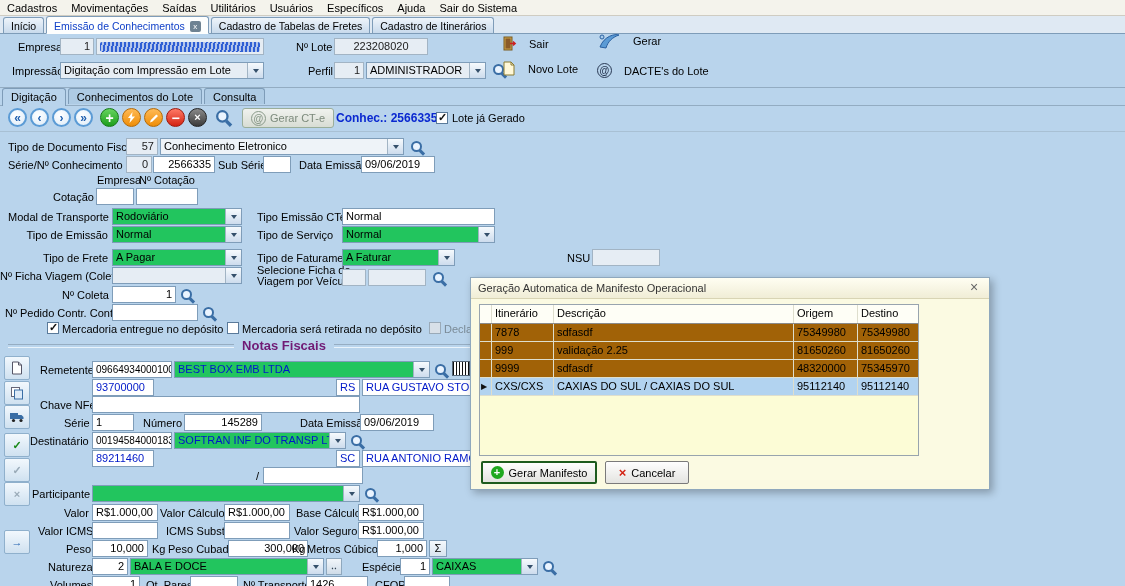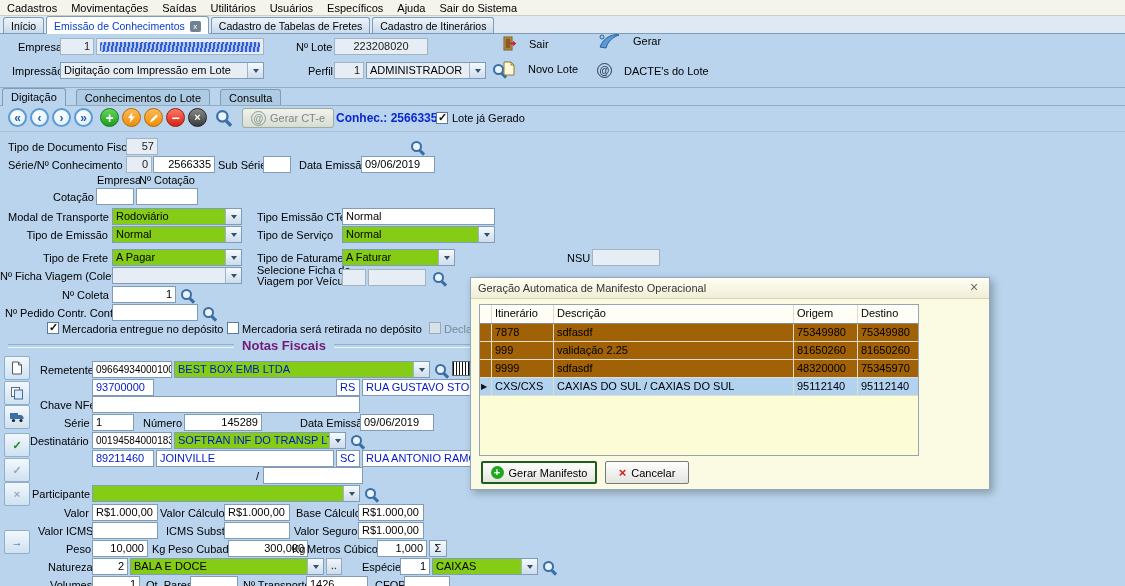--- a/index.html
+++ b/index.html
@@ -20,21 +20,21 @@
   .lbl{position:absolute;white-space:nowrap;line-height:13px}
   .lblr{text-align:right}
   .gray{color:#7a8a96}
   .field{position:absolute;height:17px;box-sizing:border-box;border:1px solid #7f9db9;background:#fff;
          padding:1px 3px;line-height:13px;white-space:nowrap;overflow:hidden}
   .dis{background:#e6edf4;border-color:#a2b4c4;color:#222}
   .num{text-align:right}.cen{text-align:center}
   .bluetext{color:#0018c8}
   .yellow{background:#ffffbe}
   .f10{font-size:10px}
-  .combo{position:absolute;height:17px;box-sizing:border-box;border:1px solid #7f9db9;background:#84cc16;
+  .combo{position:absolute;height:17px;box-sizing:border-box;border:1px solid #7f9db9;background:#22c55e;
          display:flex;align-items:stretch;overflow:hidden;cursor:pointer}
   .combo .cv{flex:1;padding:1px 3px;line-height:13px;white-space:nowrap;overflow:hidden}
   .combo .ab{width:15px;flex:none;background:linear-gradient(#f6fafd,#cddced);border-left:1px solid #a2b4c4;
              display:flex;align-items:center;justify-content:center}
   .arr{width:0;height:0;border-left:3.5px solid transparent;border-right:3.5px solid transparent;border-top:4px solid #35506b}
   .mag{position:absolute;width:15px;height:15px;cursor:pointer}
   .mag i{position:absolute;left:1px;top:1px;width:7px;height:7px;border:2px solid #3a6ea5;border-radius:50%;background:#eaf4ff}
   .mag b{position:absolute;left:10px;top:9px;width:6px;height:2.5px;background:#3a6ea5;transform:rotate(45deg);transform-origin:0 50%}
   .chk{position:absolute;width:12px;height:12px;box-sizing:border-box;border:1px solid #5a7a9a;background:#fff;cursor:pointer}
   .chk.on::after{content:"✓";position:absolute;left:1px;top:-2px;font-size:11px;font-weight:bold;color:#111}
@@ -47,21 +47,21 @@
   .rb.orange{background:linear-gradient(#ffba55,#ef8e08);border:1px solid #b56a06}
   .rb.red{background:linear-gradient(#ff7a66,#d32212);border:1px solid #9e180c;color:#fff;font-size:14px;line-height:1}
   .rb.dark{background:linear-gradient(#8a8a8a,#3a3a3a);border:1px solid #222;color:#fff;font-size:11px;line-height:1}
   .gbtn{position:absolute;display:flex;gap:4px;align-items:center;padding:0 8px;height:20px;box-sizing:border-box;
         border:1px solid #9aae9a;border-radius:3px;background:linear-gradient(#f0f2ee,#d8ddd4);color:#7c8a7c;cursor:default}
   .conhec{position:absolute;font-weight:bold;font-size:12px;color:#0a28d0;white-space:nowrap}
   .hbtn{position:absolute;display:flex;align-items:center;gap:12px;cursor:pointer;white-space:nowrap}
   .atic{width:15px;height:15px;border:1.5px solid #2a3a55;border-radius:50%;color:#2a3a55;font-weight:bold;
         font-size:10px;line-height:13px;text-align:center;box-sizing:border-box}
   
-  #subtabs{position:absolute;left:2px;top:88px;display:flex;gap:10px;align-items:center;z-index:2}
+  #subtabs{position:absolute;left:2px;top:88px;display:flex;gap:2px;align-items:flex-start;z-index:2}
   .stab{height:16px;box-sizing:border-box;padding:2px 8px 0;border:1px solid #7e9cb8;border-bottom:none;
         border-radius:3px 3px 0 0;background:#aecbe4;cursor:pointer;white-space:nowrap}
   .stab.active{background:#b9d4ec;height:18px}
   
   .sbtn{position:absolute;left:4px;width:26px;height:24px;box-sizing:border-box;border:1px solid #8fb0cc;border-radius:2px;
         background:linear-gradient(#f2f8fd,#cfe1f0);display:flex;align-items:center;justify-content:center;cursor:pointer}
   .sbtn.disab{color:#9aabb8}
   .sigma{position:absolute;width:18px;height:17px;box-sizing:border-box;border:1px solid #7f9db9;
          background:linear-gradient(#f4f8fc,#d8e4ef);text-align:center;line-height:15px;cursor:pointer}
   .minib{position:absolute;width:16px;height:17px;box-sizing:border-box;border:1px solid #8fa8bd;
@@ -211,20 +211,26 @@
   </div>
   <div class="conhec" style="left:336px;top:111px">
     <span>Conhec.:</span> <span>2566335</span>
   </div>
   <span class="chk on" style="left:436px;top:112px"></span>
   <span class="lbl" style="left:452px;top:112px">Lote já Gerado</span>
   <div class="hline" style="left:0;top:131px;width:1125px;border-color:#a8c0d4"></div>
 
   <span class="lbl lblr" style="left:8px;top:141px;width:114px">Tipo de Documento Fiscal</span>
   <div class="field dis num" style="left:126px;top:138px;width:32px">57</div>
+  <div class="combo" style="left:160px;top:138px;width:244px;background:#eef3f8">
+    <span class="cv">Conhecimento Eletronico</span>
+    <span class="ab">
+        <i class="arr"></i>
+      </span>
+  </div>
   <span class="mag" style="left:410px;top:140px">
       <i></i>
       <b></b>
     </span>
 
   <span class="lbl lblr" style="left:8px;top:159px;width:114px">Série/Nº Conhecimento</span>
   <div class="field dis num" style="left:126px;top:156px;width:26px">0</div>
   <div class="field num" style="left:153px;top:156px;width:62px">2566335</div>
   <span class="lbl" style="left:218px;top:159px">Sub Série</span>
   <div class="field" style="left:263px;top:156px;width:28px"></div>
@@ -390,21 +396,20 @@
     <span class="ab">
         <i class="arr"></i>
       </span>
   </div>
   <span class="mag" style="left:350px;top:434px">
       <i></i>
       <b></b>
     </span>
 
   <div class="field bluetext" style="left:92px;top:450px;width:62px">89211460</div>
-  <div class="field bluetext" style="left:156px;top:450px;width:178px">JOINVILLE</div>
   <div class="field bluetext" style="left:336px;top:450px;width:24px">SC</div>
   <div class="field bluetext" style="left:362px;top:450px;width:116px">RUA ANTONIO RAMOS ALVIM</div>
 
   <span class="lbl" style="left:256px;top:470px">/</span>
   <div class="field" style="left:263px;top:467px;width:100px"></div>
 
   <span class="lbl" style="left:32px;top:488px">Participante</span>
   <div class="combo" style="left:92px;top:485px;width:268px">
     <span class="cv"></span>
     <span class="ab">

